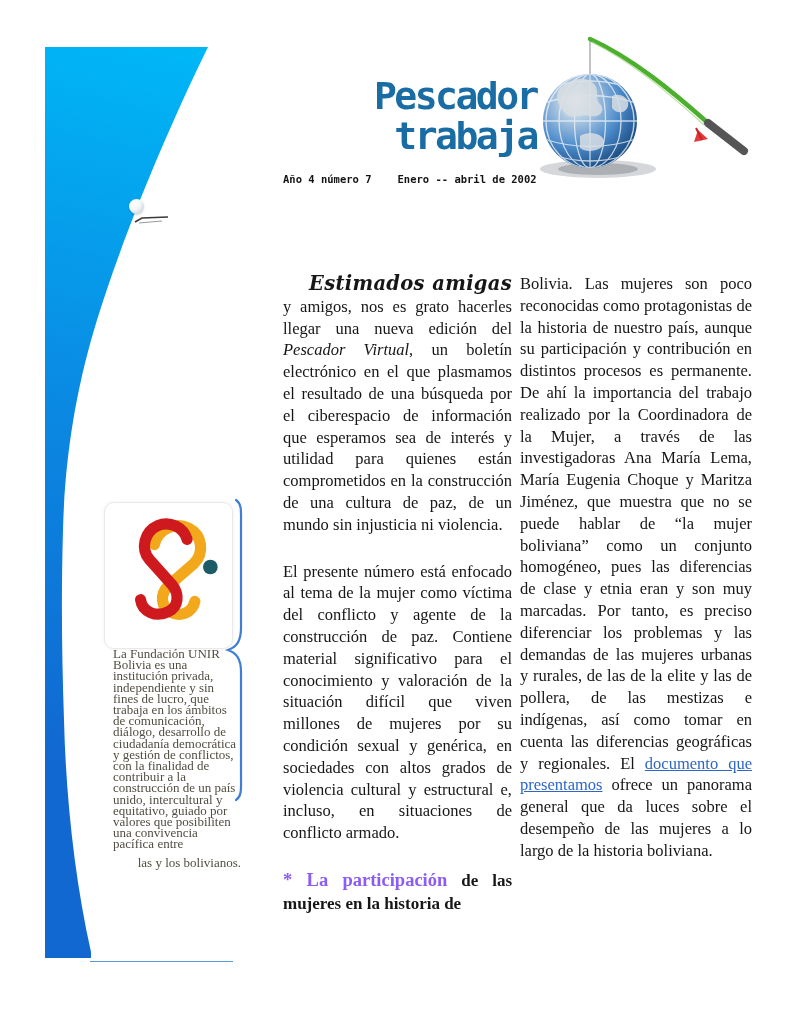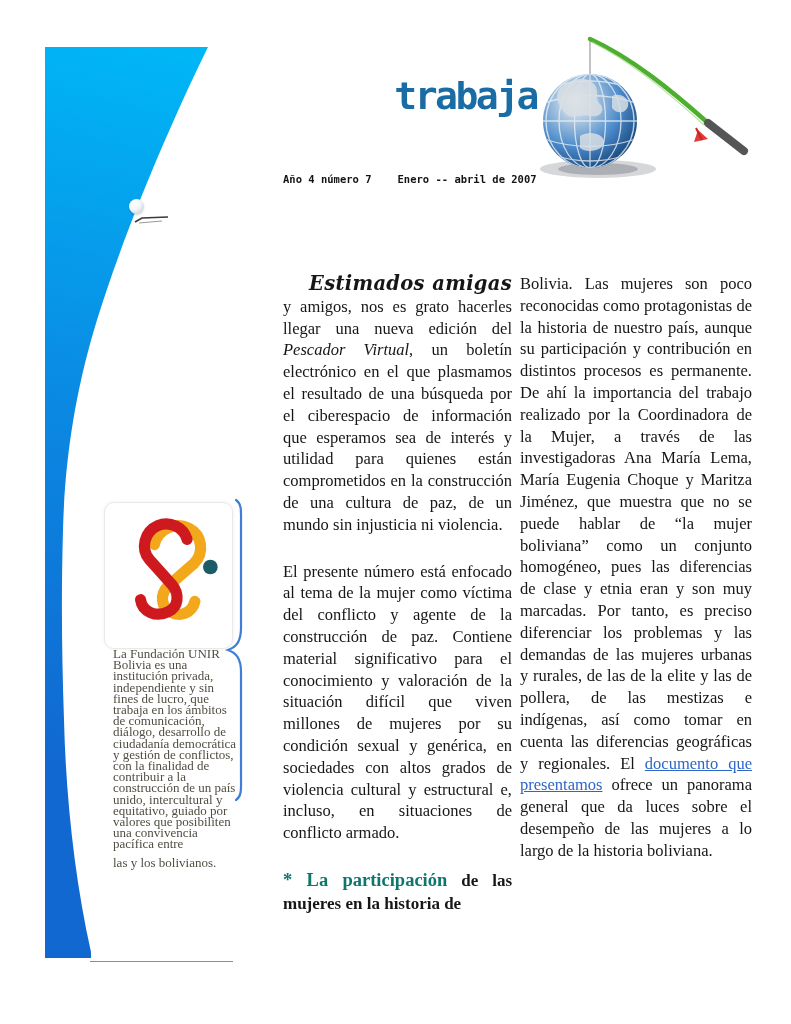--- a/index.html
+++ b/index.html
@@ -43,36 +43,36 @@
   .logo-card {
     left:104px; top:502px; width:129px; height:147px;
     background:#fff; border:1px solid #e9e9e9; border-radius:10px;
     box-shadow:0 0 4px rgba(0,0,0,.06);
     display:flex; align-items:center; justify-content:center;
   }
   .sidebar-text {
     left:113px; top:648px; width:128px;
     font-size:13px; line-height:11.2px; color:#514d42;
   }
-  .sidebar-text p + p { margin-top:7px; }
+  .sidebar-text p + p { margin-top:7px;text-align:right; }
   .brace { left:224px; top:498px; }
   .footer-rule { left:90px; top:961px; width:143px; height:1px; background:#5b9bd5; }
 
   
   .col { top:273px; text-align:justify; color:#161616;
          font-size:16.5px; line-height:21.8px; }
   .col-1 { left:283px; width:229px; }
   .col-2 { left:520px; width:232px; }
   .col p + p { margin-top:25px; }
   .lead-script { font-weight:bold; font-style:italic; font-size:19.5px;
                  font-family:"DejaVu Serif", serif; letter-spacing:.3px;margin-left:26px; }
   .ital { font-style:italic; }
   .bold { font-weight:normal; }
   .heading { font-weight:bold; font-size:17px; line-height:23px; margin-top:15px; }
-  .heading .accent { color:#0f766e; font-size:18.5px; }
+  .heading .accent { color:#8b5cf6; font-size:18.5px; }
   .doclink { color:#2e66c8; text-decoration:underline; cursor:pointer; }
 </style>
 </head>
 <body>
 
 <svg id="swoosh" class="abs" viewBox="0 0 791 1024" xmlns="http://www.w3.org/2000/svg">
   <defs>
     <linearGradient id="swg" gradientUnits="userSpaceOnUse" x1="205" y1="55" x2="40" y2="760">
       <stop offset="0" stop-color="#00b7f6"></stop>
       <stop offset="0.5" stop-color="#0a8ae3"></stop>
@@ -87,20 +87,21 @@
            L 91 958 L 45 958 Z"></path>
 </svg>
 
 <div class="abs sphere"></div>
 <svg class="abs scribble" width="40" height="14" viewBox="0 0 40 14">
   <path d="M 3 10 L 10 6 L 36 5" stroke="#3a3a3a" stroke-width="1.6" fill="none"></path>
   <path d="M 7 11 L 30 9" stroke="#9a9a9a" stroke-width="1" fill="none"></path>
 </svg>
 
 <div class="abs masthead-title">
+  <div>Pescador</div>
   <div>trabaja</div>
 </div>
 
 <svg class="abs globe-art" width="258" height="158" viewBox="0 0 258 158">
   <defs>
     <radialGradient id="gg" cx="0.35" cy="0.3" r="0.85">
       <stop offset="0" stop-color="#f2f6fa"></stop>
       <stop offset="0.25" stop-color="#a8c4de"></stop>
       <stop offset="0.55" stop-color="#4d8ccc"></stop>
       <stop offset="0.85" stop-color="#1d4f85"></stop>
@@ -141,21 +142,21 @@
   <g>
     <path d="M 72 13 C 114 32 154 65 190 97" stroke="#4caf2e" stroke-width="4.5" fill="none" stroke-linecap="round"></path>
     <path d="M 74 16 C 114 36 152 68 186 99" stroke="#a6d88a" stroke-width="1.2" fill="none" opacity="0.8"></path>
     <line x1="190" y1="97" x2="226" y2="125" stroke="#555555" stroke-width="8" stroke-linecap="round"></line>
     <polygon points="180,104 190,113 176,116" fill="#e03a3a"></polygon>
     <path d="M 178 102 l 6 12" stroke="#c22" stroke-width="2" fill="none"></path>
   </g>
 </svg>
 
 <div class="abs dateline">
-  <span>Año 4 número 7</span><span class="gap"></span><span>Enero -- abril de 2007</span>
+  <span>Año 4 número 7</span><span class="gap"></span><span>Enero -- abril de 2002</span>
 </div>
 
 <div class="abs logo-card">
   <svg width="112" height="130" viewBox="0 0 130 145">
     <g fill="none" stroke-linecap="round" stroke-linejoin="round">
       <path stroke="#f3a71b" stroke-width="13" d="M 48 36 C 52 18 72 9 88 17 C 104 25 106 46 94 58 L 64 84 C 54 94 56 108 66 114 C 78 121 92 115 95 102"></path>
       <path stroke="#ce1a1e" stroke-width="13" d="M 86 30 C 82 16 66 8 52 14 C 36 21 32 41 42 53 L 68 82 C 78 94 76 108 64 114 C 50 121 34 114 32 100"></path>
     </g>
     <circle cx="113" cy="62" r="8.5" fill="#1d5b66"></circle>
   </svg>

